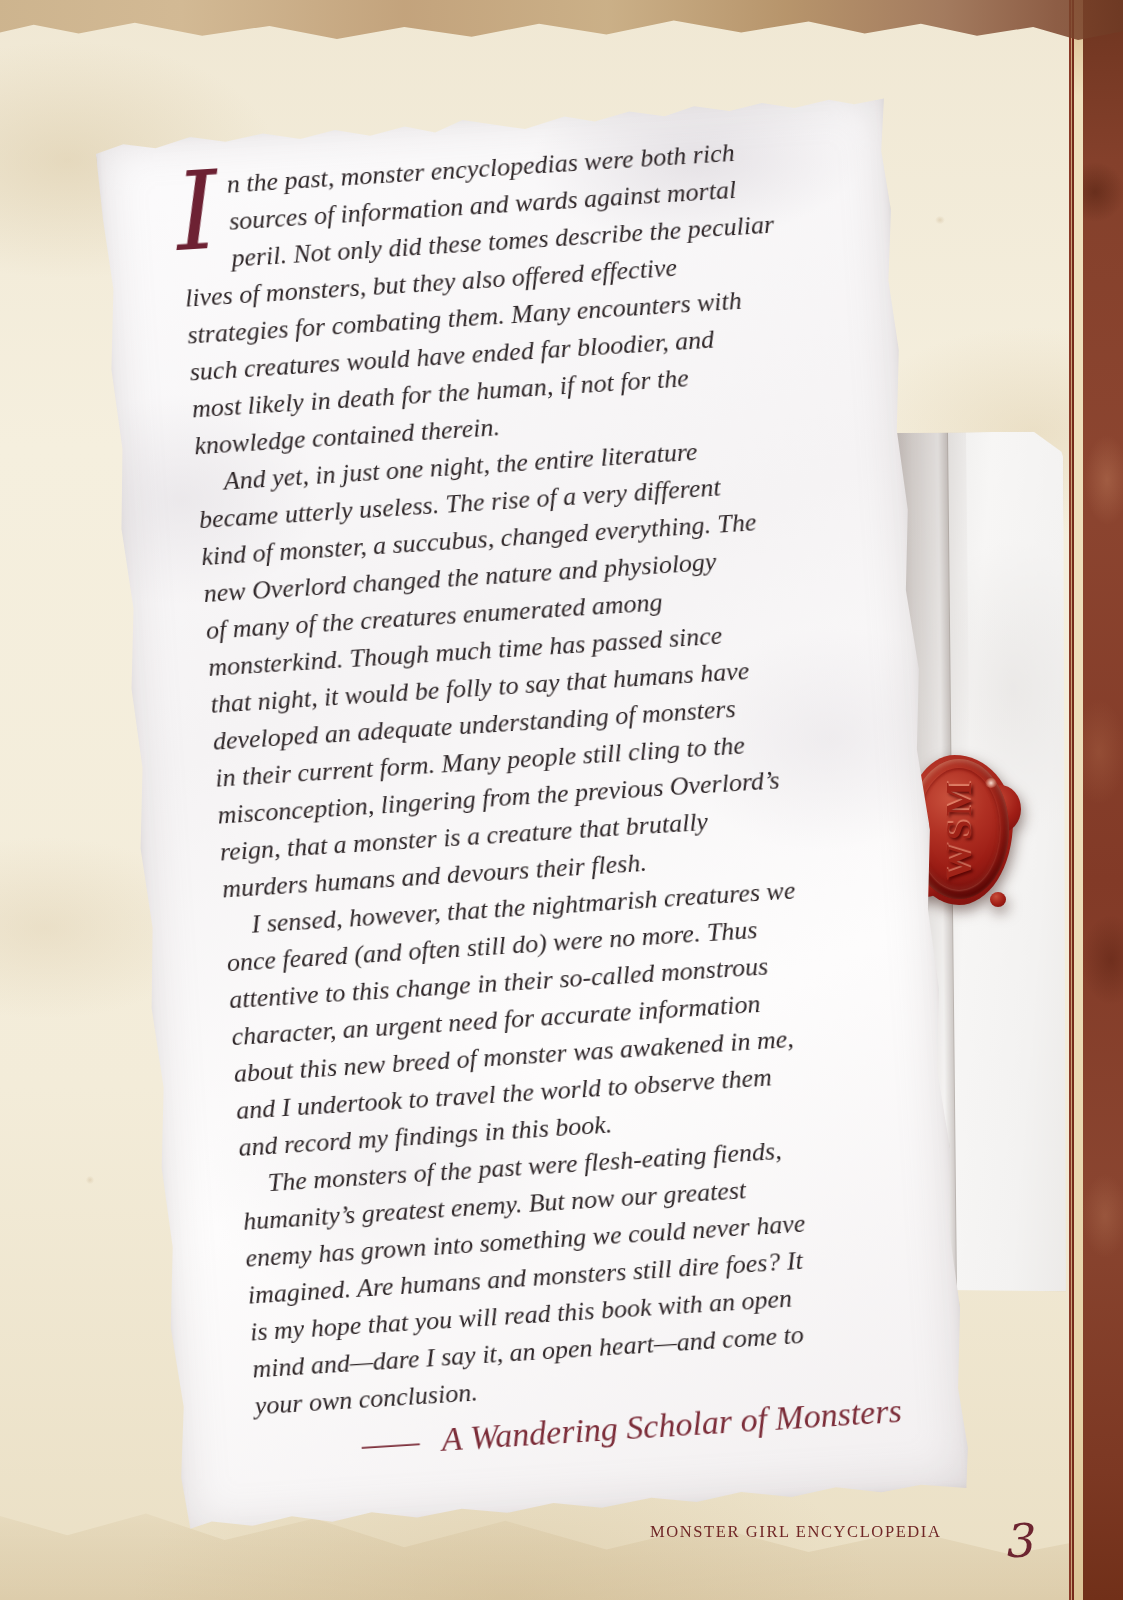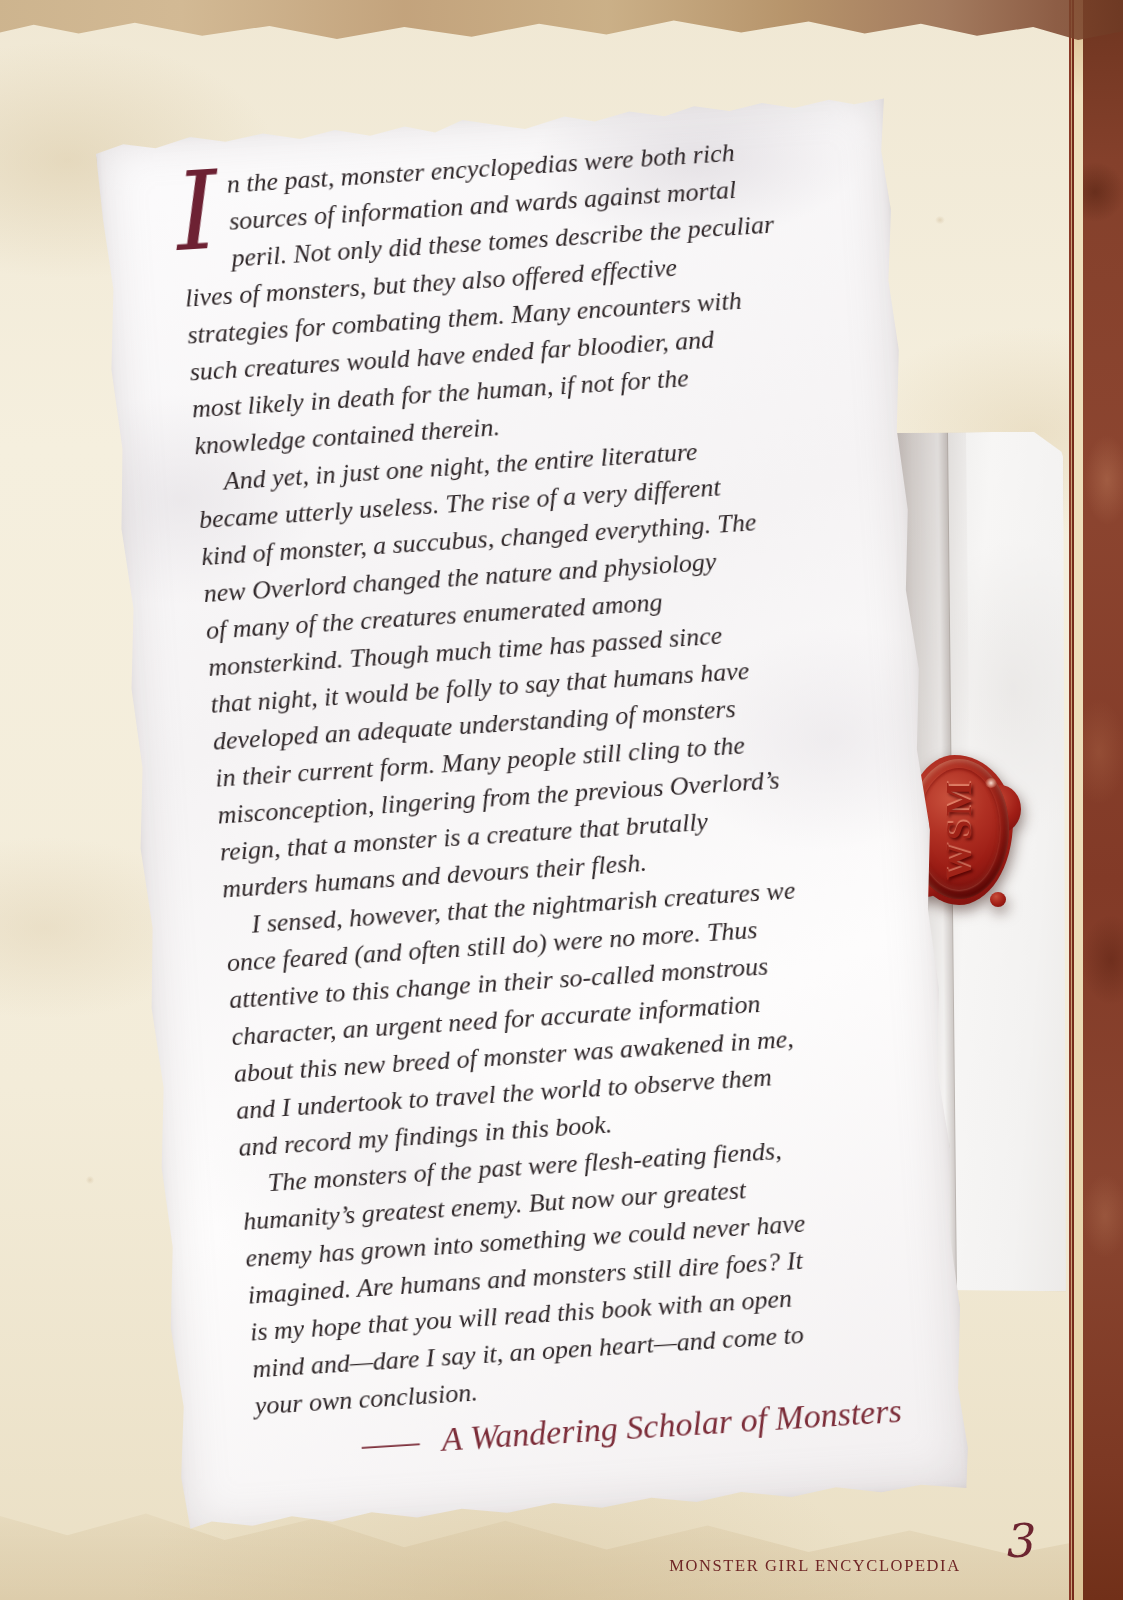--- a/index.html
+++ b/index.html
@@ -91,22 +91,22 @@
   .para.indent{text-indent:27px;}
   .dropcap{float:left;font-family:"DejaVu Serif",serif;font-style:italic;
     font-size:108px;line-height:80px;height:80px;color:#6d2133;margin:4px 10px 0 -4px;}
   .signature{margin:8px 0 0 118px;display:flex;align-items:baseline;gap:36px;
     font-style:italic;font-size:34px;color:#7b2c38;}
   .sig-dash{transform:scaleX(1.9);display:inline-block;}
   
   .bottom-wash{position:absolute;left:0;right:0;bottom:0;height:120px;z-index:0;
     background:linear-gradient(180deg,transparent 0%,rgba(203,180,136,.2) 38%,rgba(196,170,124,.34) 100%);
     clip-path:polygon(0 30%,6% 46%,13% 28%,20% 50%,28% 32%,36% 56%,45% 34%,54% 58%,63% 38%,72% 60%,81% 42%,90% 62%,100% 44%,100% 100%,0 100%);}
-  .footer-title{position:absolute;left:650px;top:1556px;width:330px;z-index:6;
-    text-align:center;font-size:16.5px;letter-spacing:1.6px;color:#6f2626;}
+  .footer-title{position:absolute;left:650px;top:1522px;width:330px;z-index:6;
+    text-align:left;font-size:16.5px;letter-spacing:1.6px;color:#6f2626;}
   .footer-page{position:absolute;left:1007px;top:1514px;z-index:6;
     font-family:"DejaVu Serif",serif;font-style:italic;font-size:46px;color:#6d2531;}
 </style>
 </head>
 <body>
 
 <div class="page">
 
   <div class="bottom-wash"></div>
   <div class="strip-line"></div>

